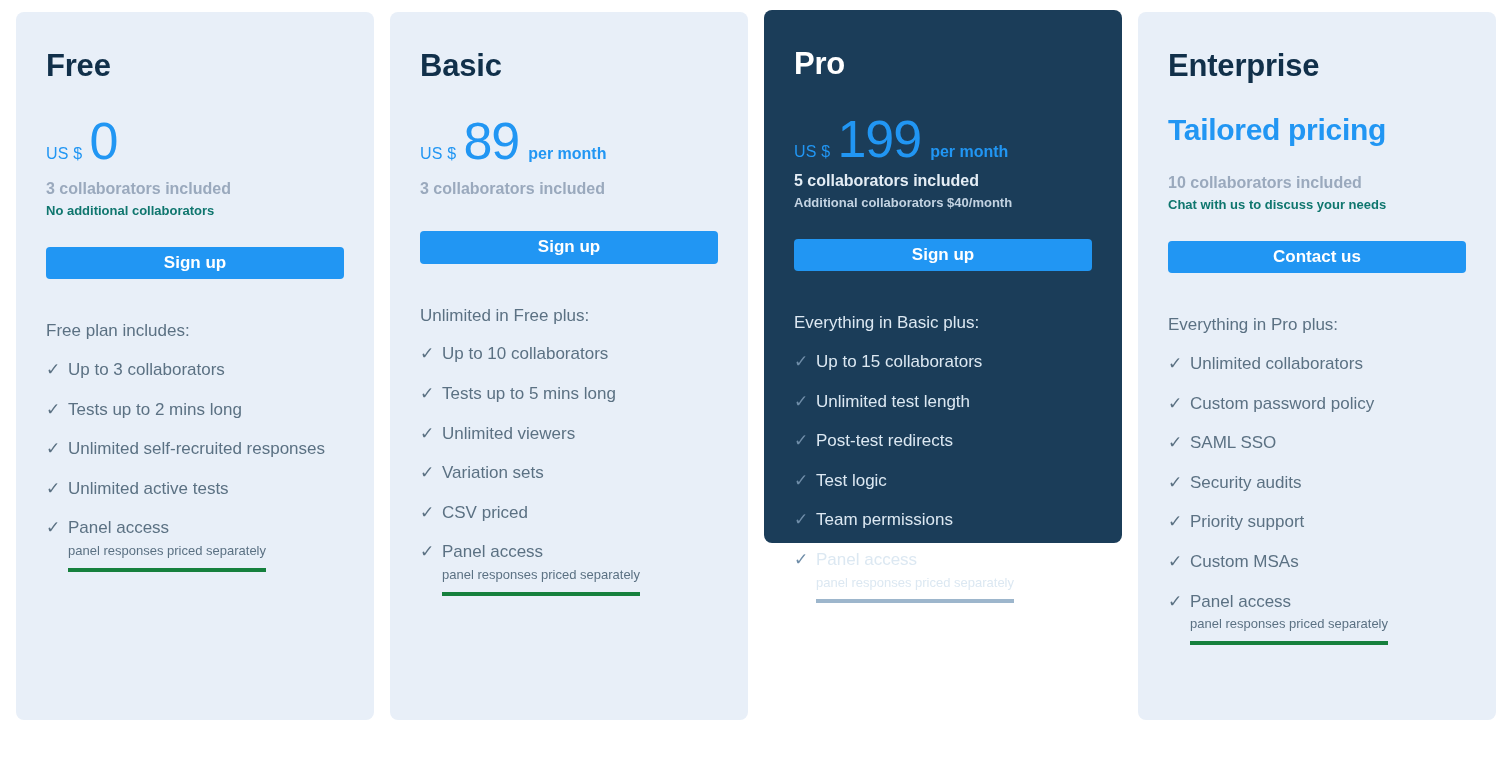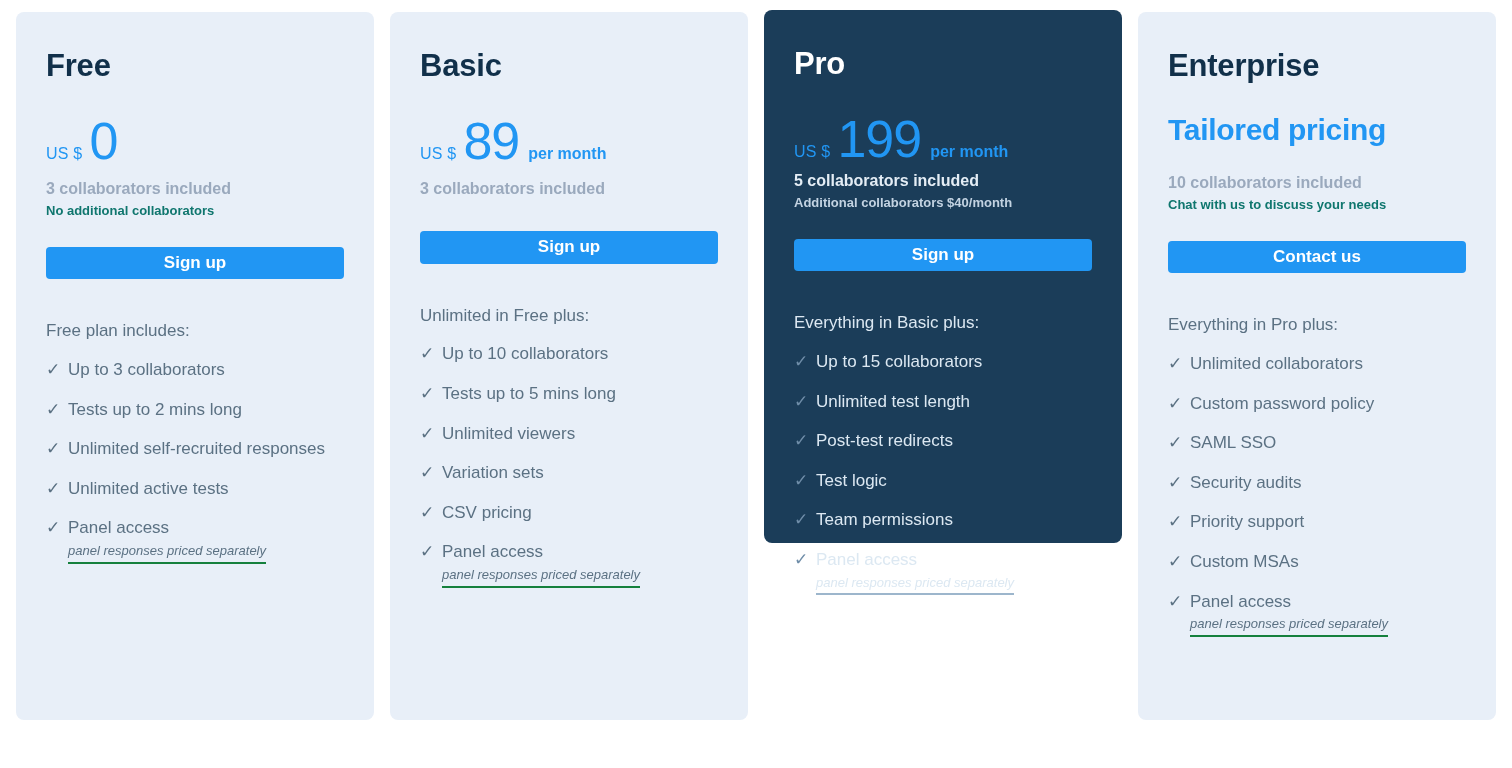--- a/index.html
+++ b/index.html
@@ -153,23 +153,22 @@
     line-height: 1.45;
   }
   .featured .feature-text { color: #dce8f2; }
 
   .feature-note {
     display: table;
     font-size: 13px;
     color: #5b7183;
     line-height: 1.35;
     margin-top: 1px;
-    padding-bottom: 2px;
-    border-bottom: 2px solid #15803d;
-    font-style: italic;
+    padding-bottom: 8px;
+    border-bottom: 4px solid #15803d;
   }
   .featured .feature-note {
     color: #dce8f2;
     border-bottom-color: #9db6cc;
   }
 </style>
 </head>
 <body>
 
 <div class="pricing-grid">
@@ -228,21 +227,21 @@
         <li class="feature-item">
           <span class="check-icon">✓</span>
           <span><span class="feature-text">Unlimited viewers</span></span>
         </li>
         <li class="feature-item">
           <span class="check-icon">✓</span>
           <span><span class="feature-text">Variation sets</span></span>
         </li>
         <li class="feature-item">
           <span class="check-icon">✓</span>
-          <span><span class="feature-text">CSV pricing</span></span>
+          <span><span class="feature-text">CSV priced</span></span>
         </li>
         <li class="feature-item">
           <span class="check-icon">✓</span>
           <span><span class="feature-text">Panel access</span><span class="feature-note">panel responses priced separately</span></span>
         </li>
       </ul>
     </div>
     <div class="plan-card featured">
       <h2 class="plan-title">Pro</h2>
       <div class="price-row">

